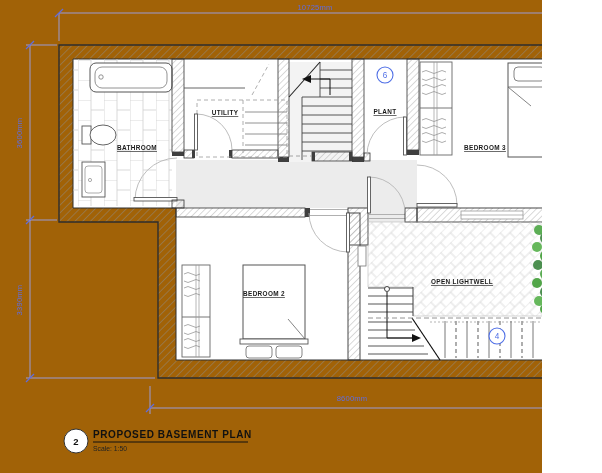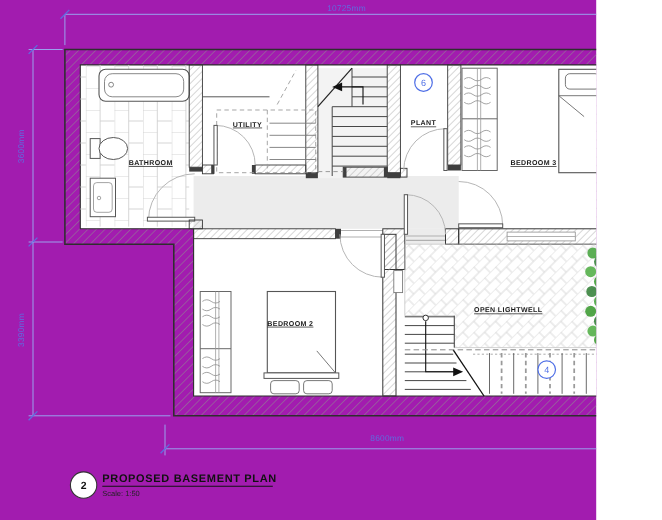--- a/index.html
+++ b/index.html
@@ -1,16 +1,16 @@
 <!DOCTYPE html>
 <html><head>
 <meta charset="utf-8">
 <style>
   html,body{margin:0;padding:0;background:#fff;}
-  .sheet{width:542px;height:473px;position:relative;background:#a21caf;overflow:hidden;
+  .sheet{width:542px;height:473px;position:relative;background:#a16207;overflow:hidden;
          font-family:"Liberation Sans", sans-serif;}
   svg text{font-family:"Liberation Sans", sans-serif;}
   .room-label{font-size:6.4px;font-weight:bold;letter-spacing:.35px;fill:#1a1a1a;text-decoration:underline;}
   .dim-text{font-size:7.6px;fill:#5f6ce0;letter-spacing:.2px;}
   .marker-text{font-size:8.2px;fill:#4f6fe6;}
   .title-text{font-size:10px;font-weight:bold;letter-spacing:.6px;fill:#111;}
   .scale-text{font-size:6.8px;fill:#222;}
   .num-text{font-size:9.5px;font-weight:bold;fill:#111;}
 </style>
 </head>

